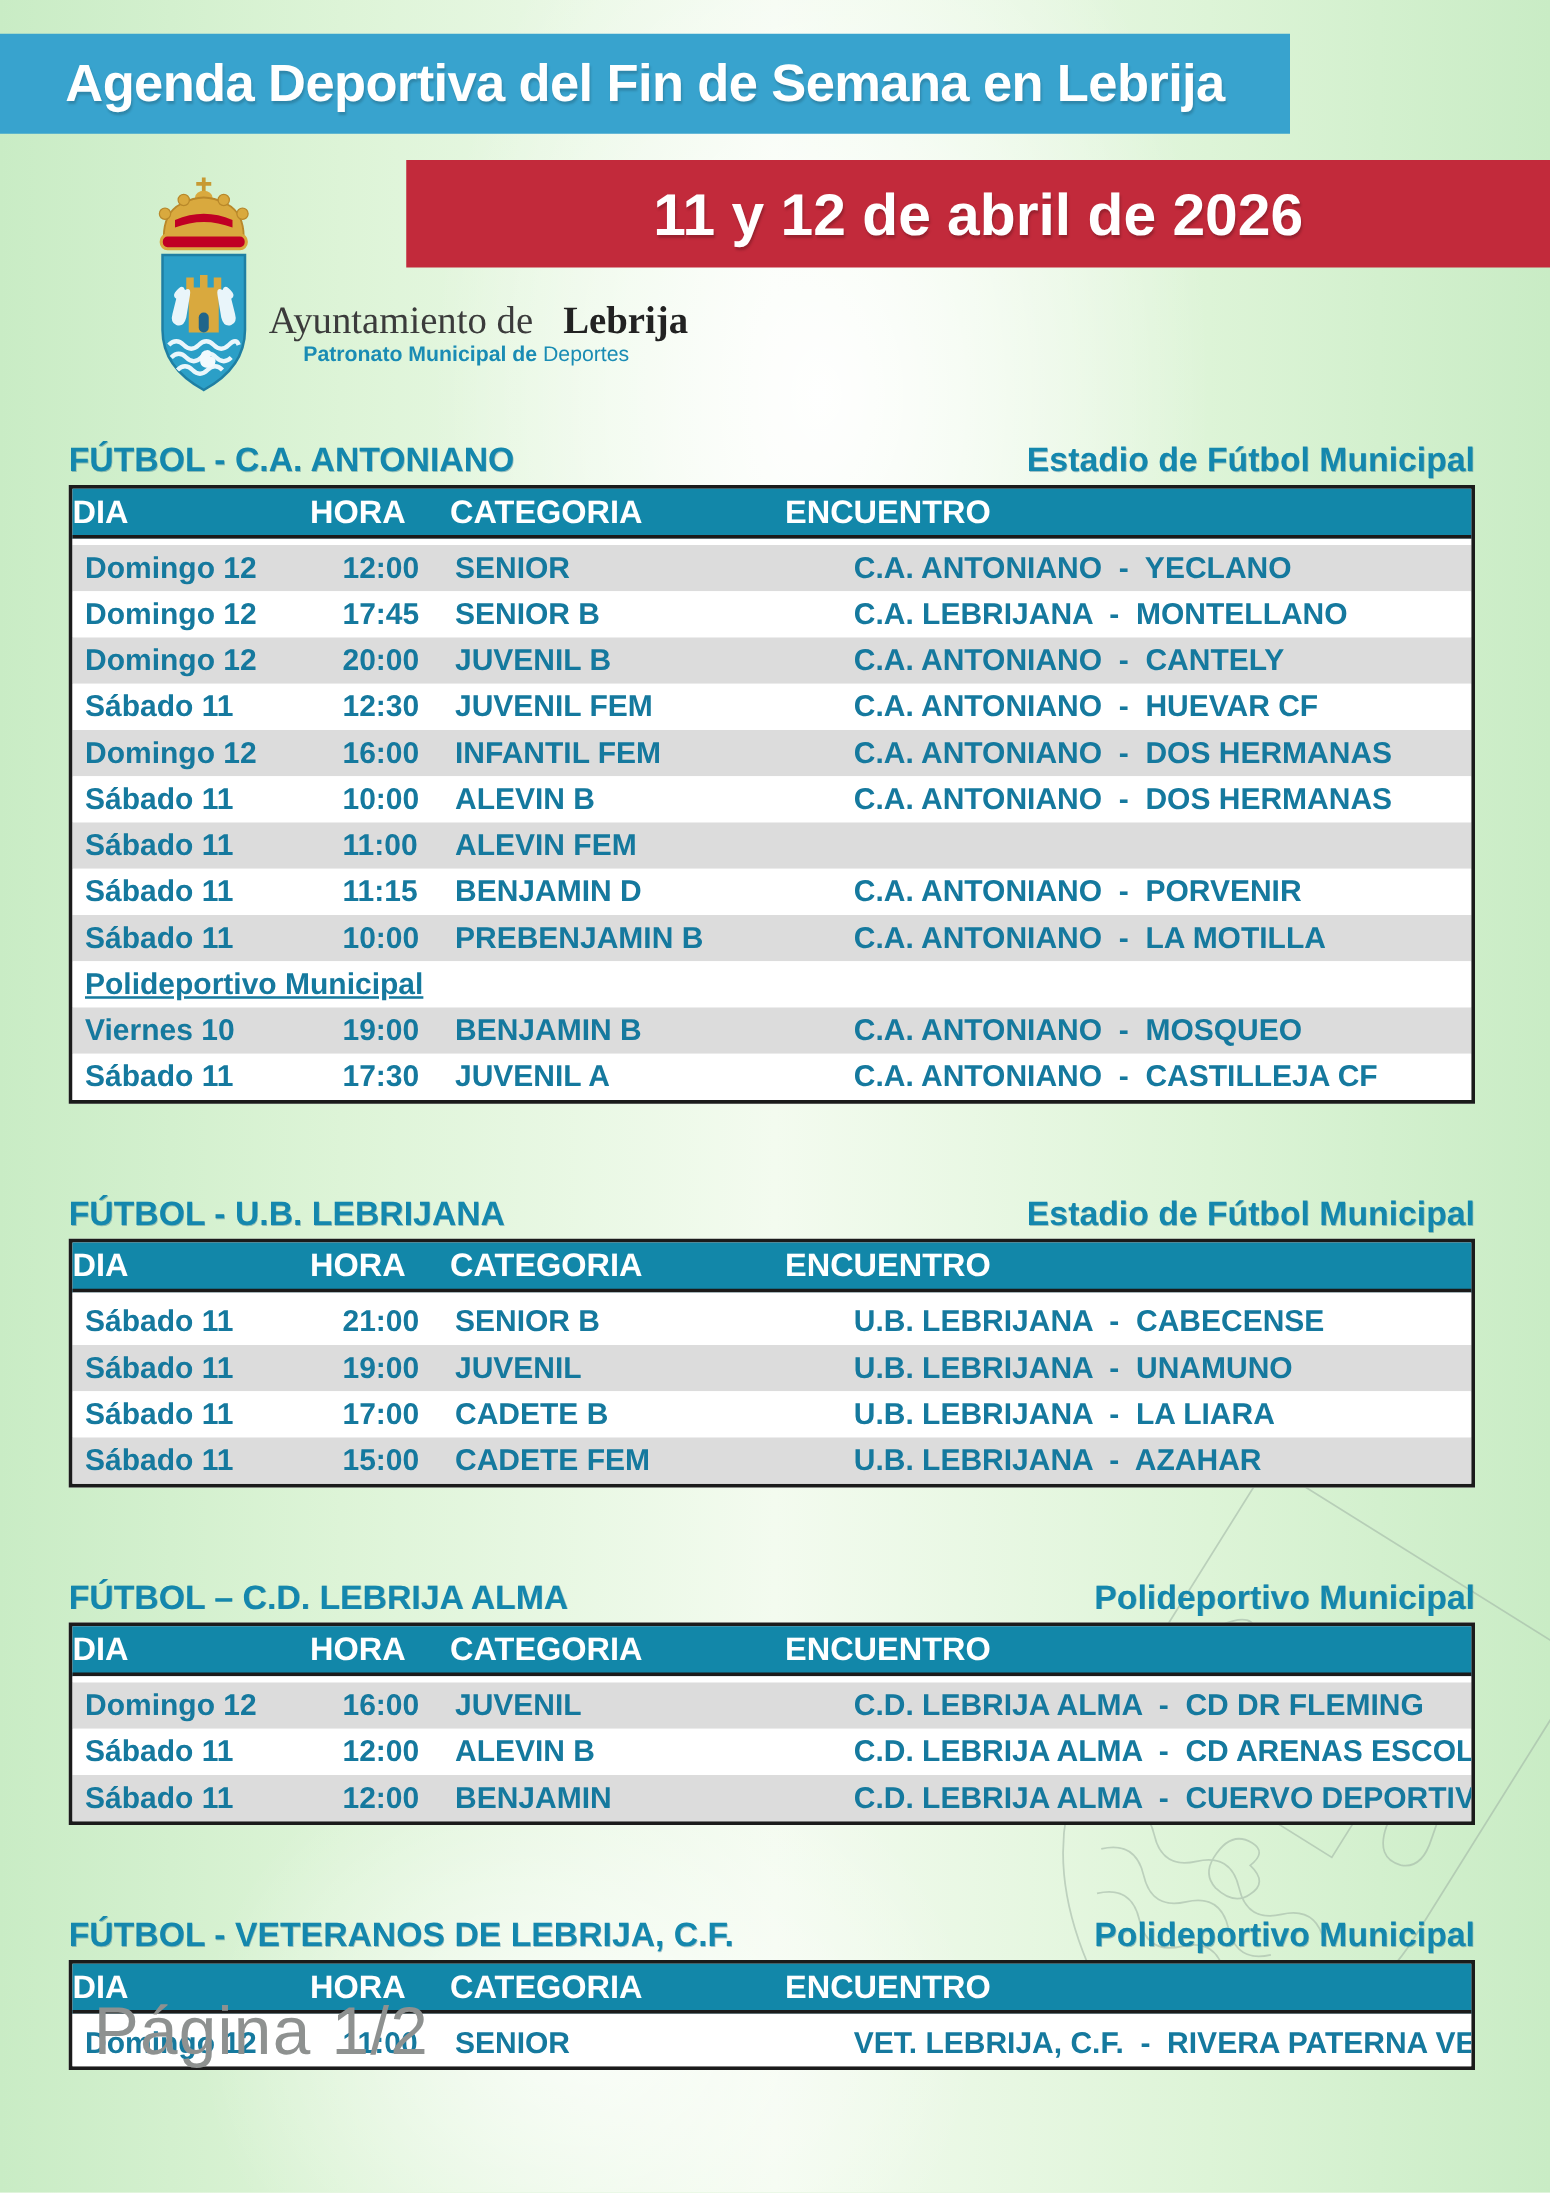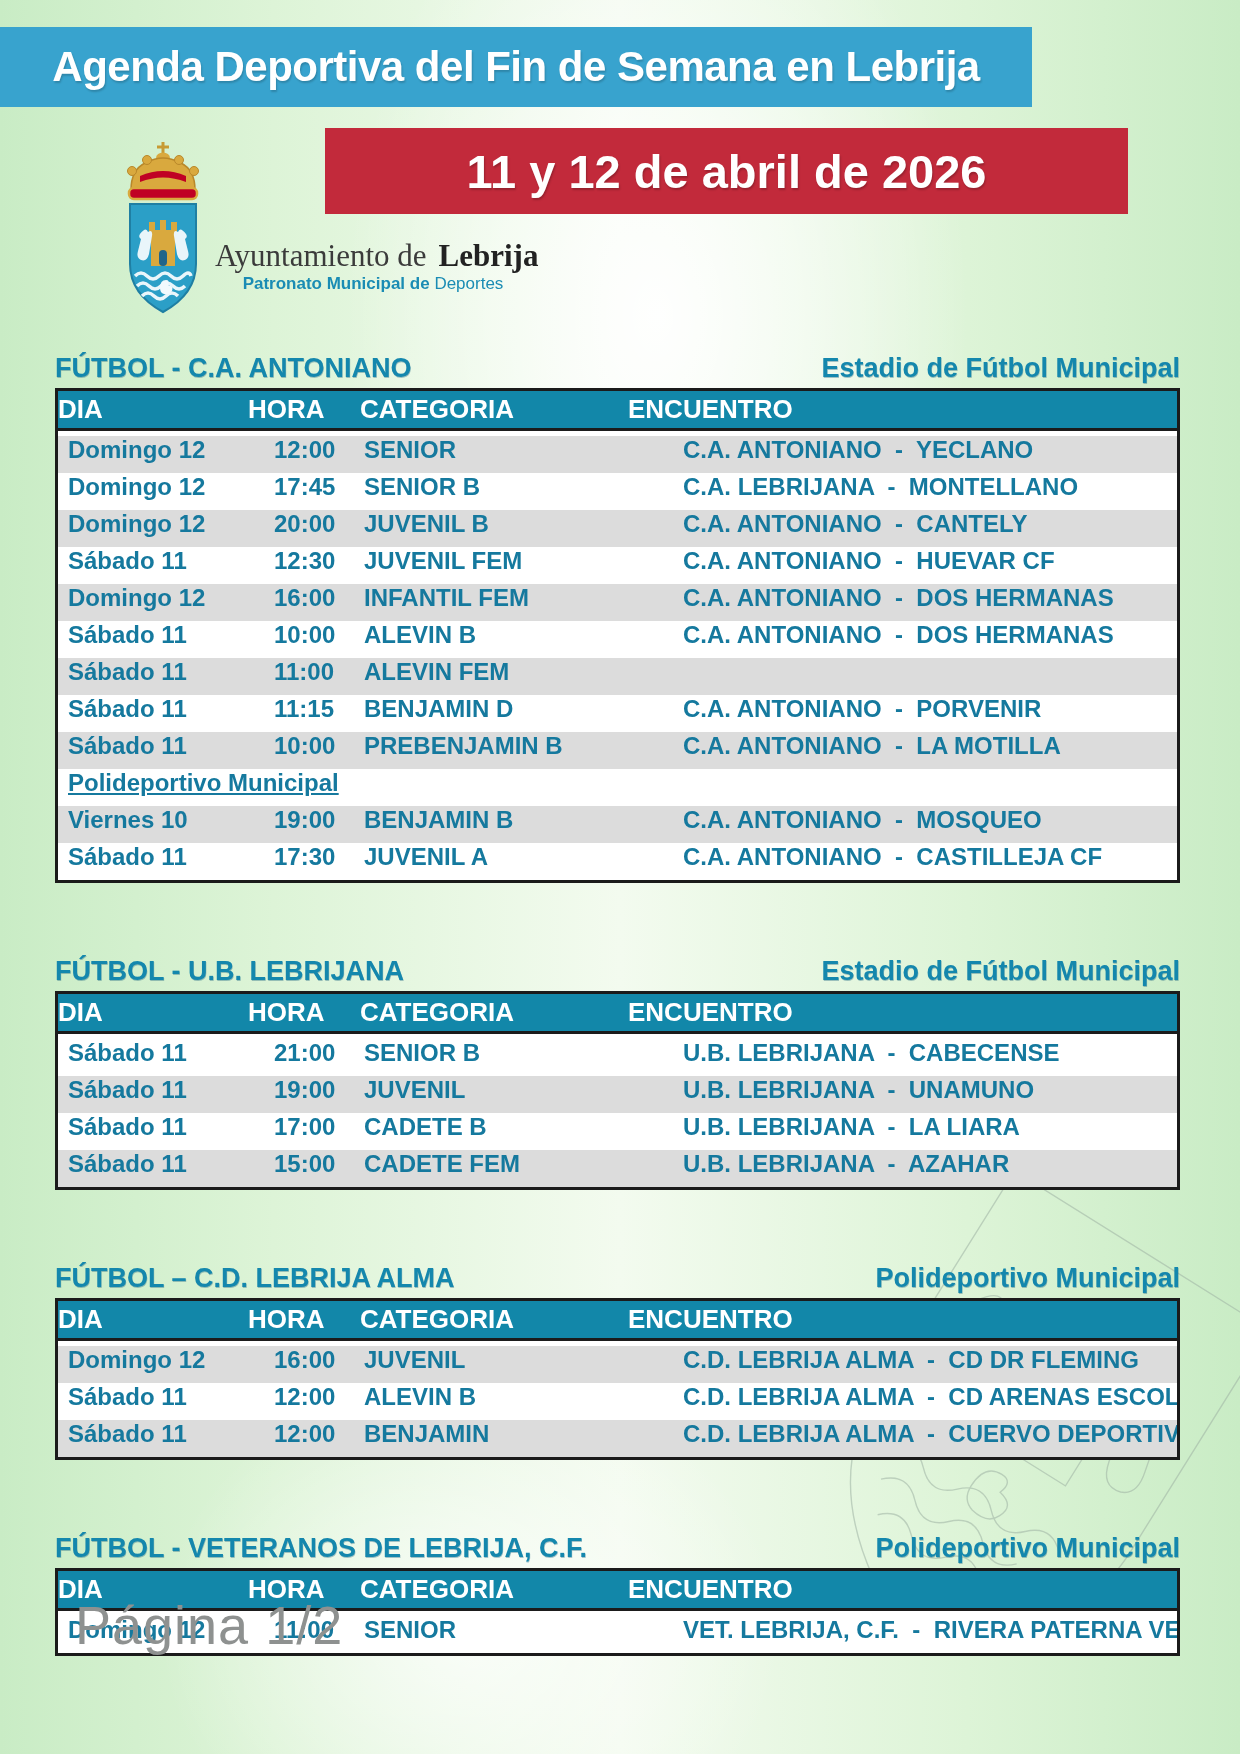--- a/index.html
+++ b/index.html
@@ -14,33 +14,33 @@
       linear-gradient(90deg, #c9ecc5 0%, #ddf4d7 22%, #f3fbef 50%, #ddf4d7 78%, #c9ecc5 100%);
   }
   
   .banner-blue {
     position:absolute; left:0; top:27px; width:1032px; height:80px;
     background:#38a3ce; color:#fff; font-size:42px; font-weight:700;
     display:flex; align-items:center; justify-content:center;
     text-shadow:1px 2px 2px rgba(0,0,0,.18); letter-spacing:-.5px; z-index:2;
   }
   .banner-red {
-    position:absolute; left:325px; top:128px; width:803px; height:86px;
+    position:absolute; left:325px; top:128px; width:915px; height:86px;
     background:#c22a3b; color:#fff; font-size:47px; font-weight:700;
     display:flex; align-items:center; justify-content:center;
     text-shadow:1px 2px 2px rgba(0,0,0,.22); z-index:2;
   }
   
   .logo-wrap { position:absolute; left:118px; top:138px; z-index:2; }
   .logo-svg { display:block; }
   .org-line {
     position:absolute; left:97px; top:100px; width:340px; white-space:nowrap;
     font-family:"Liberation Serif", serif; font-size:31px; color:#3b3b3b;
   }
-  .org-line .bold { font-weight:700; color:#222; margin-left:12px; }
+  .org-line .bold { font-weight:700; color:#222; margin-left:24px; }
   .sub-line {
     position:absolute; left:105px; top:136px; width:300px; text-align:center;
     font-size:17px; color:#1a8cb4; font-weight:600; white-space:nowrap;
   }
   .sub-line .bold { font-weight:400; }
   
   .watermark { position:absolute; right:-40px; top:1190px; z-index:0; opacity:.55; }
   
   .content { position:absolute; left:55px; top:352px; width:1125px; z-index:1; }
   .section { margin-bottom:72px; }
@@ -52,21 +52,21 @@
     font-size:27px; font-weight:700; color:#1487ad;
     text-shadow:.5px .5px 0 rgba(14,90,120,.35); white-space:pre;
   }
   .table { border:3px solid #1b1b1b; background:#fff; }
   .thead {
     display:flex; height:40px; align-items:center;
     background:#1287a9; color:#fff; font-size:26px; font-weight:700;
     border-bottom:3px solid #1b1b1b;
   }
   .spacer { height:5px; background:#fff; }
-  .trow { display:flex; height:37px; 
+  .trow { display:flex; height:37px; align-items:center;
     font-size:24px; font-weight:700; color:#15799e; white-space:pre; }
   .gray { background:#dcdcdc; }
   .white { background:#ffffff; }
   .col0 { width:190px; padding-left:10px; }
   .col1 { width:112px; padding-left:26px; }
   .col2 { width:268px; padding-left:4px; }
   .col3 { flex:1; padding-left:55px; }
   .thead .th { padding-left:0; text-align:left; }
   .venue-cell { padding-left:10px; text-decoration:underline; }
   .td, .th { overflow:hidden; }

